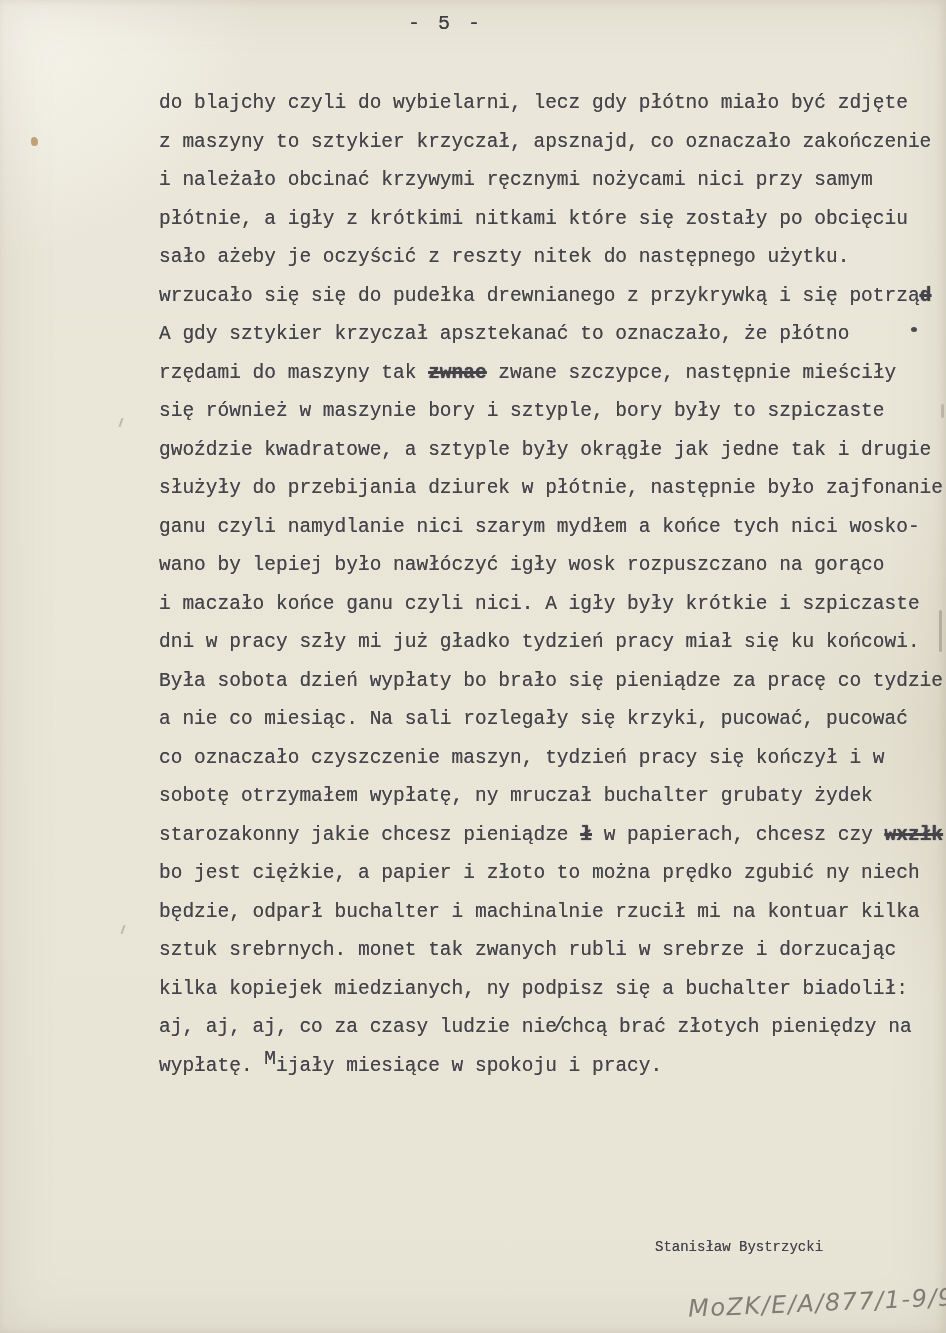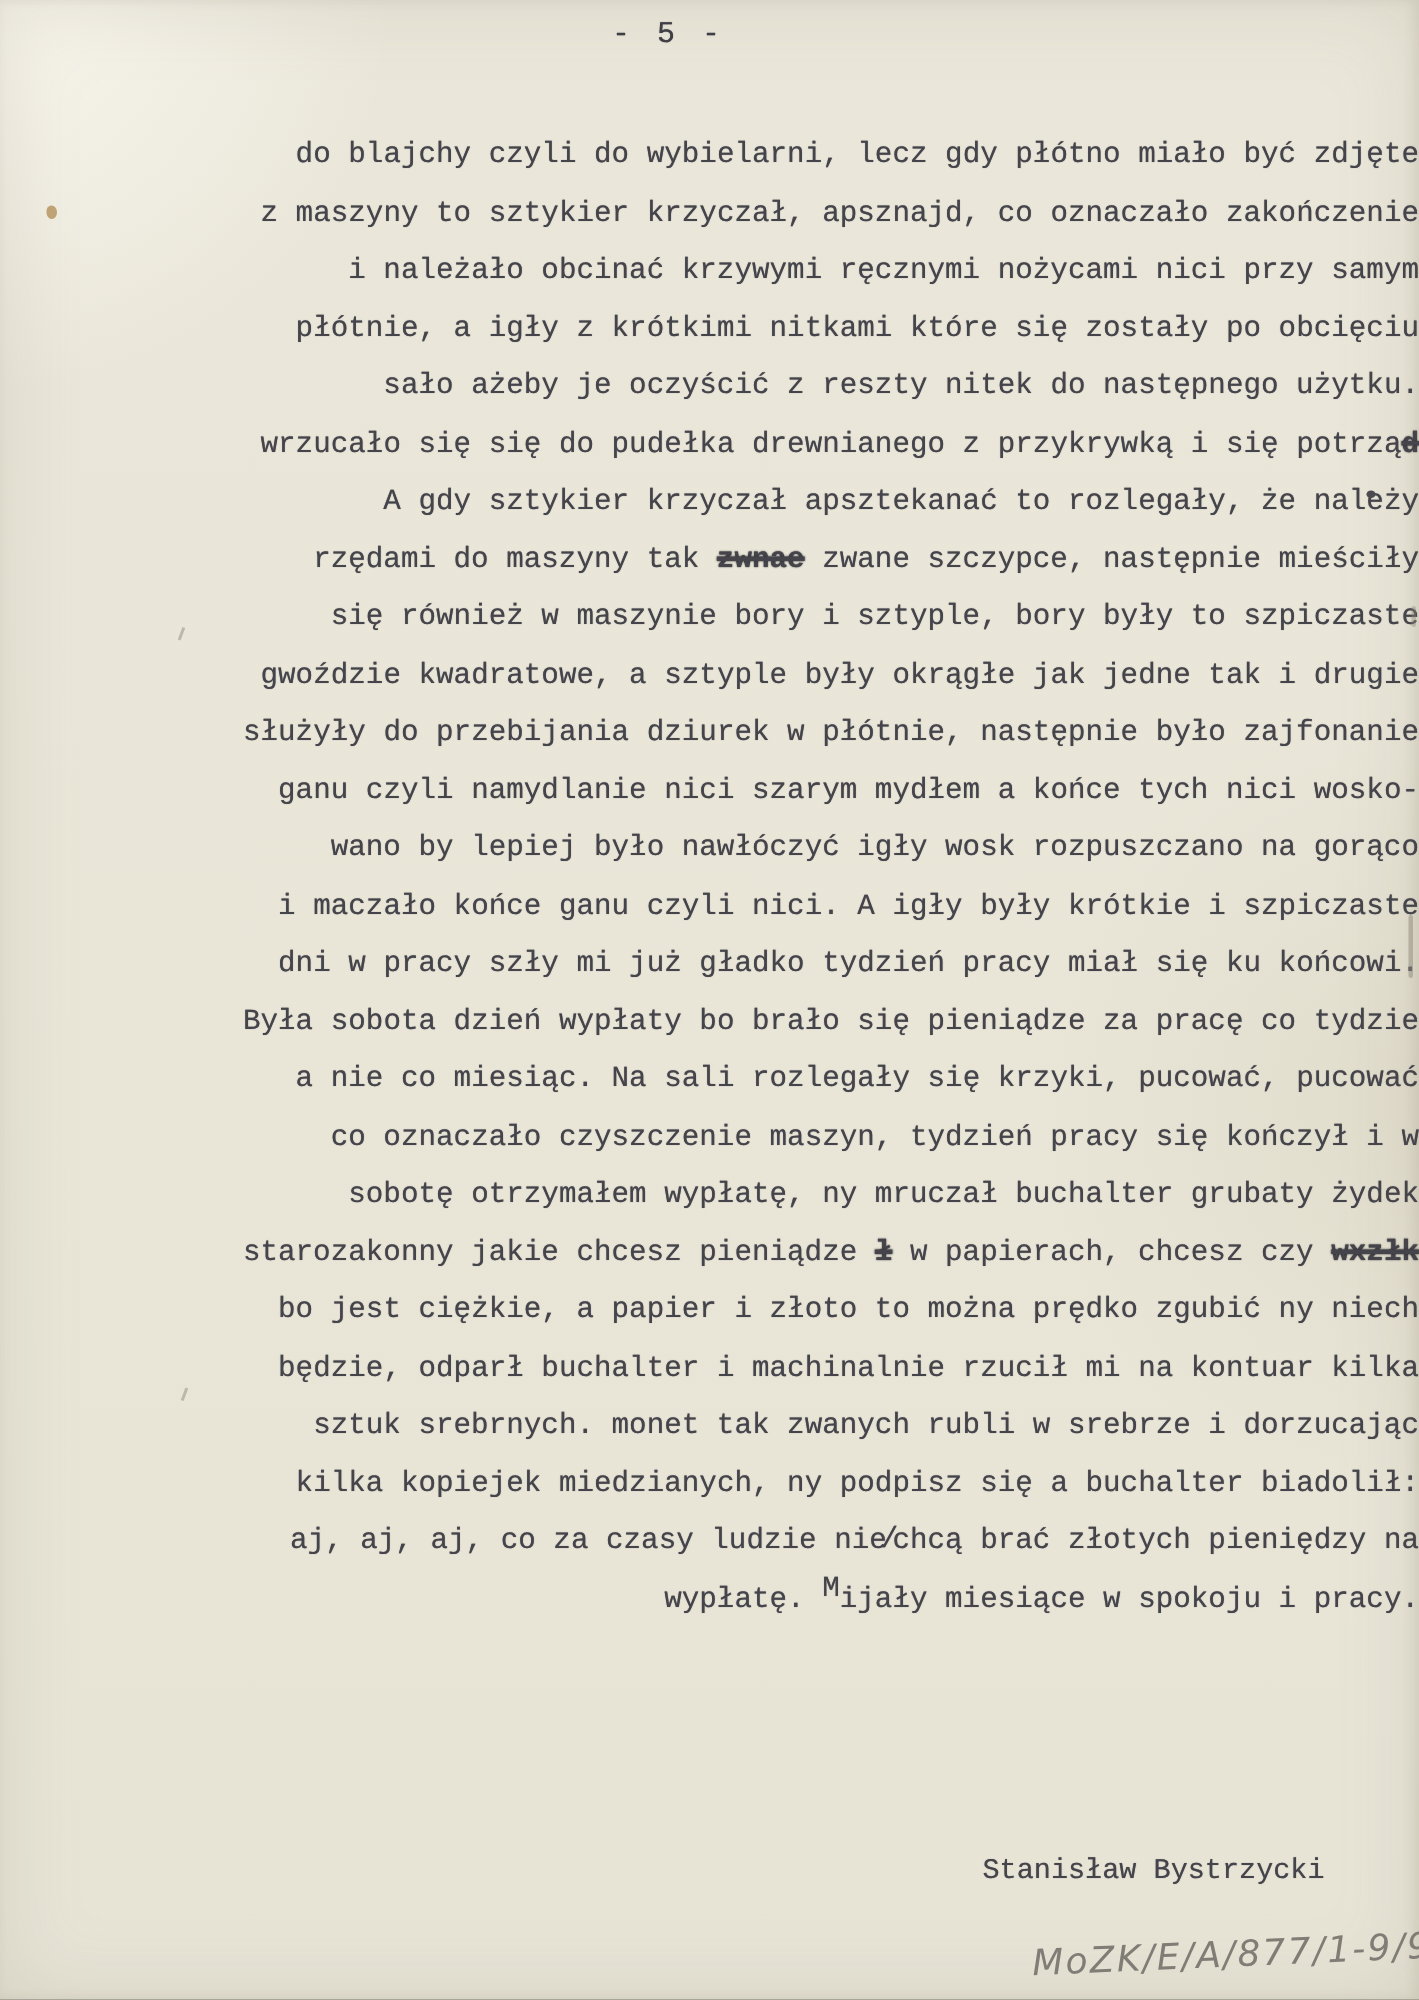--- a/index.html
+++ b/index.html
@@ -20,33 +20,32 @@
     position:absolute; top:12px; left:408px;
     font-size:20px; letter-spacing:3px;
     color:#3f3e45;
     text-shadow:0 0 .6px rgba(63,62,69,.85);
     white-space:pre;
   }
   .text-block{
     position:absolute; top:84px; left:159px; width:787px;
     font-size:19.5px;
     text-shadow:0 0 .6px rgba(68,67,74,.75);
-    text-align:right;
   }
   .line{
     height:38.5px; line-height:38.5px;
     white-space:pre; overflow:visible;
   }
   .struck{ text-decoration:line-through; text-decoration-thickness:2.5px; }
   .ink-heavy{ font-weight:bold; text-shadow:0 0 1.1px rgba(40,40,46,.95); }
   .tight-slash{ display:inline-block; margin:0 -4px; position:relative; z-index:1; transform:translateY(-1px); }
   .sup{ position:relative; top:-7px; }
   .signature{
     position:absolute; top:1228px; left:655px;
-    font-size:19px; line-height:38.5px; white-space:pre;
+    font-size:14px; line-height:38.5px; white-space:pre;
     text-shadow:0 0 .6px rgba(68,67,74,.75);
   }
   .archive-code{
     position:absolute; top:1289px; left:688px;
     font-family:"DejaVu Sans",sans-serif;
     font-style:italic;
     font-size:24px; letter-spacing:1.5px;
     color:#807d76;
     transform:rotate(-2.5deg);
     white-space:pre;
@@ -66,21 +65,21 @@
 
   <div class="page-number">- 5 -</div>
 
   <div class="text-block">
       <div class="line">do blajchy czyli do wybielarni, lecz gdy płótno miało być zdjęte</div>
       <div class="line">z maszyny to sztykier krzyczał, apsznajd, co oznaczało zakończenie</div>
       <div class="line">i należało obcinać krzywymi ręcznymi nożycami nici przy samym</div>
       <div class="line">płótnie, a igły z krótkimi nitkami które się zostały po obcięciu</div>
       <div class="line">sało ażeby je oczyścić z reszty nitek do następnego użytku.</div>
       <div class="line"><span>wrzucało się się do pudełka drewnianego z przykrywką i się potrzą</span><span class="struck ink-heavy">d</span></div>
-      <div class="line">A gdy sztykier krzyczał apsztekanać to rozlegały, że należy</div>
+      <div class="line">A gdy sztykier krzyczał apsztekanać to oznaczało, że płótno</div>
       <div class="line"><span>rzędami do maszyny tak </span><span class="struck ink-heavy">zwnae</span><span> zwane szczypce, następnie mieściły</span></div>
       <div class="line">się również w maszynie bory i sztyple, bory były to szpiczaste</div>
       <div class="line">gwoździe kwadratowe, a sztyple były okrągłe jak jedne tak i drugie</div>
       <div class="line">służyły do przebijania dziurek w płótnie, następnie było zajfonanie</div>
       <div class="line">ganu czyli namydlanie nici szarym mydłem a końce tych nici wosko-</div>
       <div class="line">wano by lepiej było nawłóczyć igły wosk rozpuszczano na gorąco</div>
       <div class="line">i maczało końce ganu czyli nici. A igły były krótkie i szpiczaste</div>
       <div class="line">dni w pracy szły mi już gładko tydzień pracy miał się ku końcowi.</div>
       <div class="line">Była sobota dzień wypłaty bo brało się pieniądze za pracę co tydzie</div>
       <div class="line">a nie co miesiąc. Na sali rozlegały się krzyki, pucować, pucować</div>

